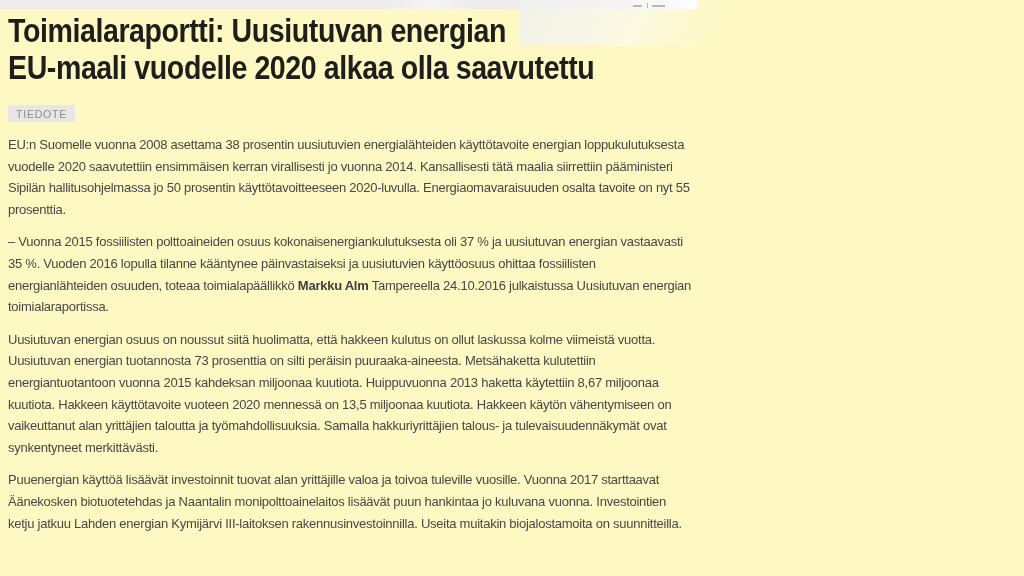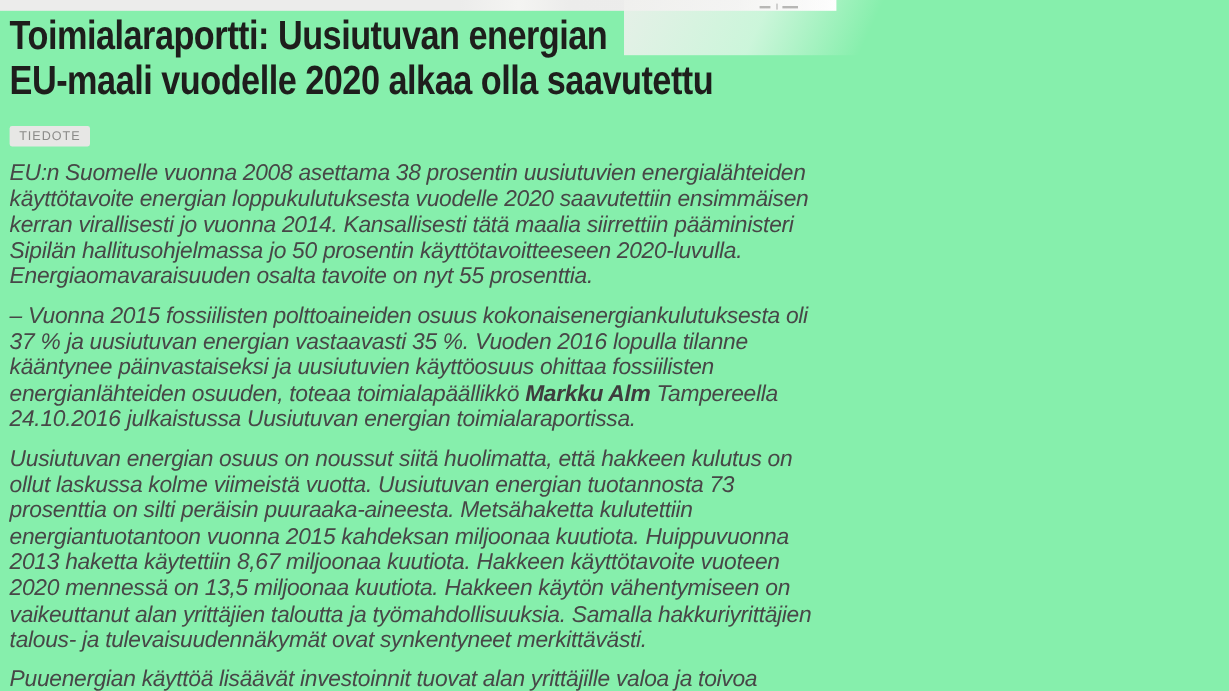--- a/index.html
+++ b/index.html
@@ -3,21 +3,21 @@
 <meta charset="utf-8">
 <style>
   * { box-sizing: border-box; }
   html, body {
     margin: 0; padding: 0;
     width: 1024px; height: 576px;
     background: #ffffff;
     overflow: hidden;
     font-family: "Liberation Sans", sans-serif;
   }
-  .page { position: relative; width: 1024px; height: 576px; background: #86efac; }
+  .page { position: relative; width: 1024px; height: 576px; background: #fef9c3; }
 
   
   .top-band {
     position: absolute; left: 0; top: 0;
     width: 697px; height: 9px;
     background: linear-gradient(to right, #ececeb 0%, #ececeb 55%, #f4f4f2 62%, #ececeb 68%, #ededec 88%, #ffffff 100%);
   }
   .top-ghost {
     position: absolute; left: 520px; top: 0;
     width: 250px; height: 46px;
@@ -67,25 +67,24 @@
     color: #8b8b89;
     font-size: 10.5px;
     letter-spacing: 0.8px;
     text-align: center;
   }
 
   .body-copy { margin-top: 12px; }
   .body-copy p {
     margin: 0 0 11px 0;
     width: 684px;
-    font-size: 19px;
+    font-size: 13px;
     line-height: 21.6px;
     letter-spacing: -0.25px;
     color: #474747;
-    font-style: italic;
   }
   .body-copy p strong { font-weight: 700; color: #3d3d3d; margin-top: 28px; }
 </style>
 </head>
 <body>
 
 <div class="page">
 
   <div class="top-band"></div>
   <div class="top-ghost"></div>

